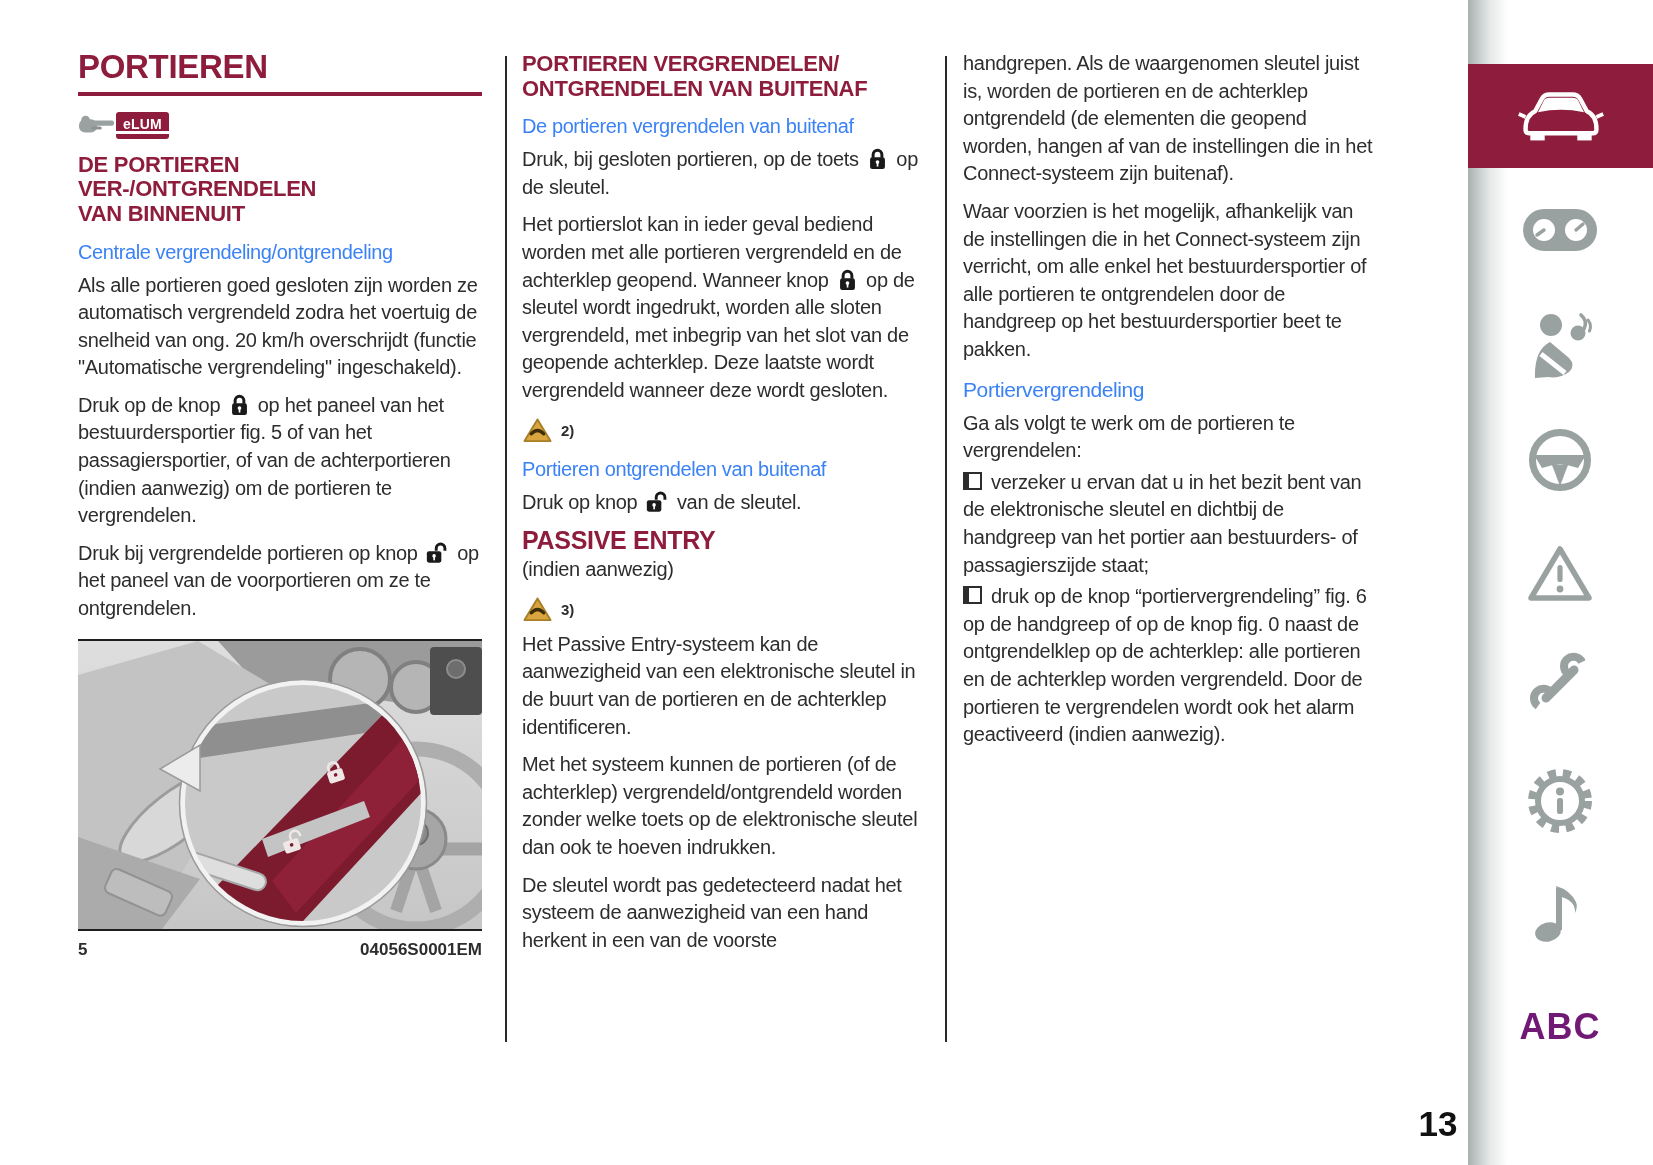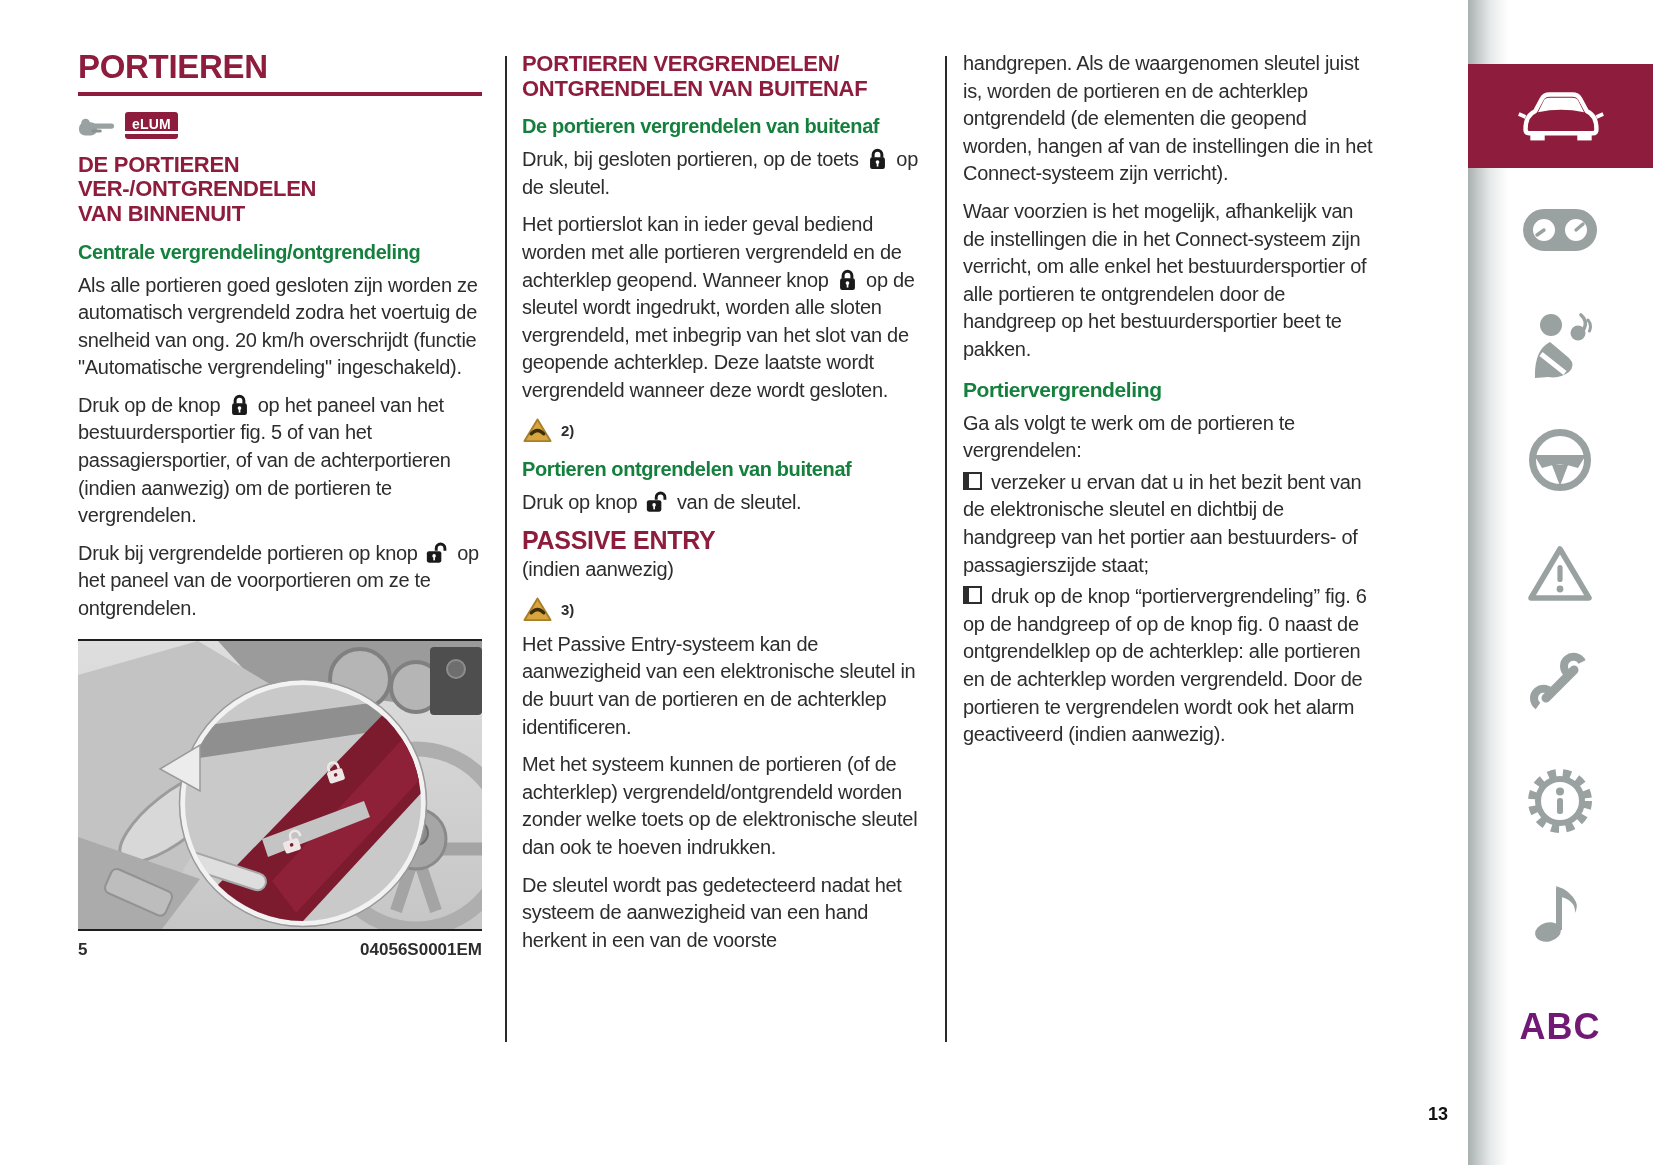--- a/index.html
+++ b/index.html
@@ -12,26 +12,26 @@
   .col2{left:522px;width:406px;}
   .col3{left:963px;width:412px;}
   .vsep{position:absolute;top:56px;height:986px;width:2px;background:#2a2a2a;}
   .sep1{left:505px;}
   .sep2{left:945px;}
 
   h1{font-size:33px;line-height:1.05;font-weight:bold;color:#8e1c3c;margin:0;letter-spacing:-.3px;}
   .rule{height:4px;background:#8e1c3c;margin-top:7px;width:100%;}
   h2{font-size:22px;line-height:1.12;font-weight:bold;color:#8e1c3c;margin:14px 0 0 0;letter-spacing:-.3px;}
   h2 span{display:block;}
-  h3{font-size:20px;line-height:1.15;font-weight:bold;color:#15803d;margin:14px 0 0 0;letter-spacing:-.4px;}
+  h3{font-size:20px;line-height:1.15;font-weight:normal;color:#3b82f6;margin:14px 0 0 0;letter-spacing:-.4px;}
   p{font-size:20px;line-height:1.38;margin:8px 0 10px 0;letter-spacing:-.3px;}
   .subtitle{margin-top:2px;}
   .h2tight{margin-top:0;}
 
-  .elum-row{margin:16px 0 2px 0;display:flex;align-items:flex-end;gap:9px;}
+  .elum-row{margin:16px 0 2px 0;display:flex;align-items:flex-start;}
   .hand-icon svg{display:block;}
   .elum-badge{
     display:inline-block;background:linear-gradient(#8e1c3c 0 72%,#ffffff 72% 80%,#8e1c3c 80%);
     color:#fff;font-weight:bold;font-size:14px;padding:4px 7px 7px 7px;border-radius:3px;letter-spacing:.2px;
   }
 
   .ilock{vertical-align:-4px;margin:0 3px;}
 
   .noterow{display:flex;align-items:center;gap:8px;margin:12px 0 4px 0;}
   .notelabel{font-weight:bold;font-size:15px;}
@@ -47,21 +47,21 @@
 
   
   .strip{position:absolute;left:1468px;top:0;width:40px;height:1165px;
     background:linear-gradient(to right,#a9b0b0,#e6e9e9 55%,#ffffff);}
   .tab-active{position:absolute;left:1468px;top:64px;width:185px;height:104px;background:#8e1c3c;
     display:flex;align-items:center;justify-content:center;}
   .side-icon{position:absolute;left:1512px;width:96px;display:flex;justify-content:center;}
   .abc{position:absolute;left:1500px;width:120px;text-align:center;font-weight:bold;
     font-size:36px;color:#701a75;letter-spacing:1px;}
   .pagenum{position:absolute;left:1410px;top:1104px;width:56px;text-align:center;
-    font-size:18px;font-weight:bold;color:#111;}
+    font-size:35px;font-weight:bold;color:#111;}
 </style>
 </head>
 <body>
 
 <section class="col col1">
   <h1>PORTIEREN</h1>
   <div class="rule"></div>
 
   <div class="elum-row">
     <span class="hand-icon">
@@ -230,21 +230,21 @@
   </div>
 
   <p>Het Passive Entry-systeem kan de aanwezigheid van een elektronische sleutel in de buurt van de portieren en de achterklep identificeren.</p>
   <p>Met het systeem kunnen de portieren (of de achterklep) vergrendeld/ontgrendeld worden zonder welke toets op de elektronische sleutel dan ook te hoeven indrukken.</p>
   <p>De sleutel wordt pas gedetecteerd nadat het systeem de aanwezigheid van een hand herkent in een van de voorste</p>
 </section>
 
 <div class="vsep sep2"></div>
 
 <section class="col col3">
-  <p style="margin-top:0;">handgrepen. Als de waargenomen sleutel juist is, worden de portieren en de achterklep ontgrendeld (de elementen die geopend worden, hangen af van de instellingen die in het Connect-systeem zijn verricht).</p>
+  <p style="margin-top:0;">handgrepen. Als de waargenomen sleutel juist is, worden de portieren en de achterklep ontgrendeld (de elementen die geopend worden, hangen af van de instellingen die in het Connect-systeem zijn buitenaf).</p>
   <p>Waar voorzien is het mogelijk, afhankelijk van de instellingen die in het Connect-systeem zijn verricht, om alle enkel het bestuurdersportier of alle portieren te ontgrendelen door de handgreep op het bestuurdersportier beet te pakken.</p>
 
   <h3 style="font-size:21px;">Portiervergrendeling</h3>
 
   <p style="margin-bottom:2px;">Ga als volgt te werk om de portieren te vergrendelen:</p>
 
   <p style="margin-top:4px;margin-bottom:2px;">
     <span class="sq"></span><span>verzeker u ervan dat u in het bezit bent van de elektronische sleutel en dichtbij de handgreep van het portier aan bestuurders- of passagierszijde staat;</span>
   </p>
   <p style="margin-top:4px;">

